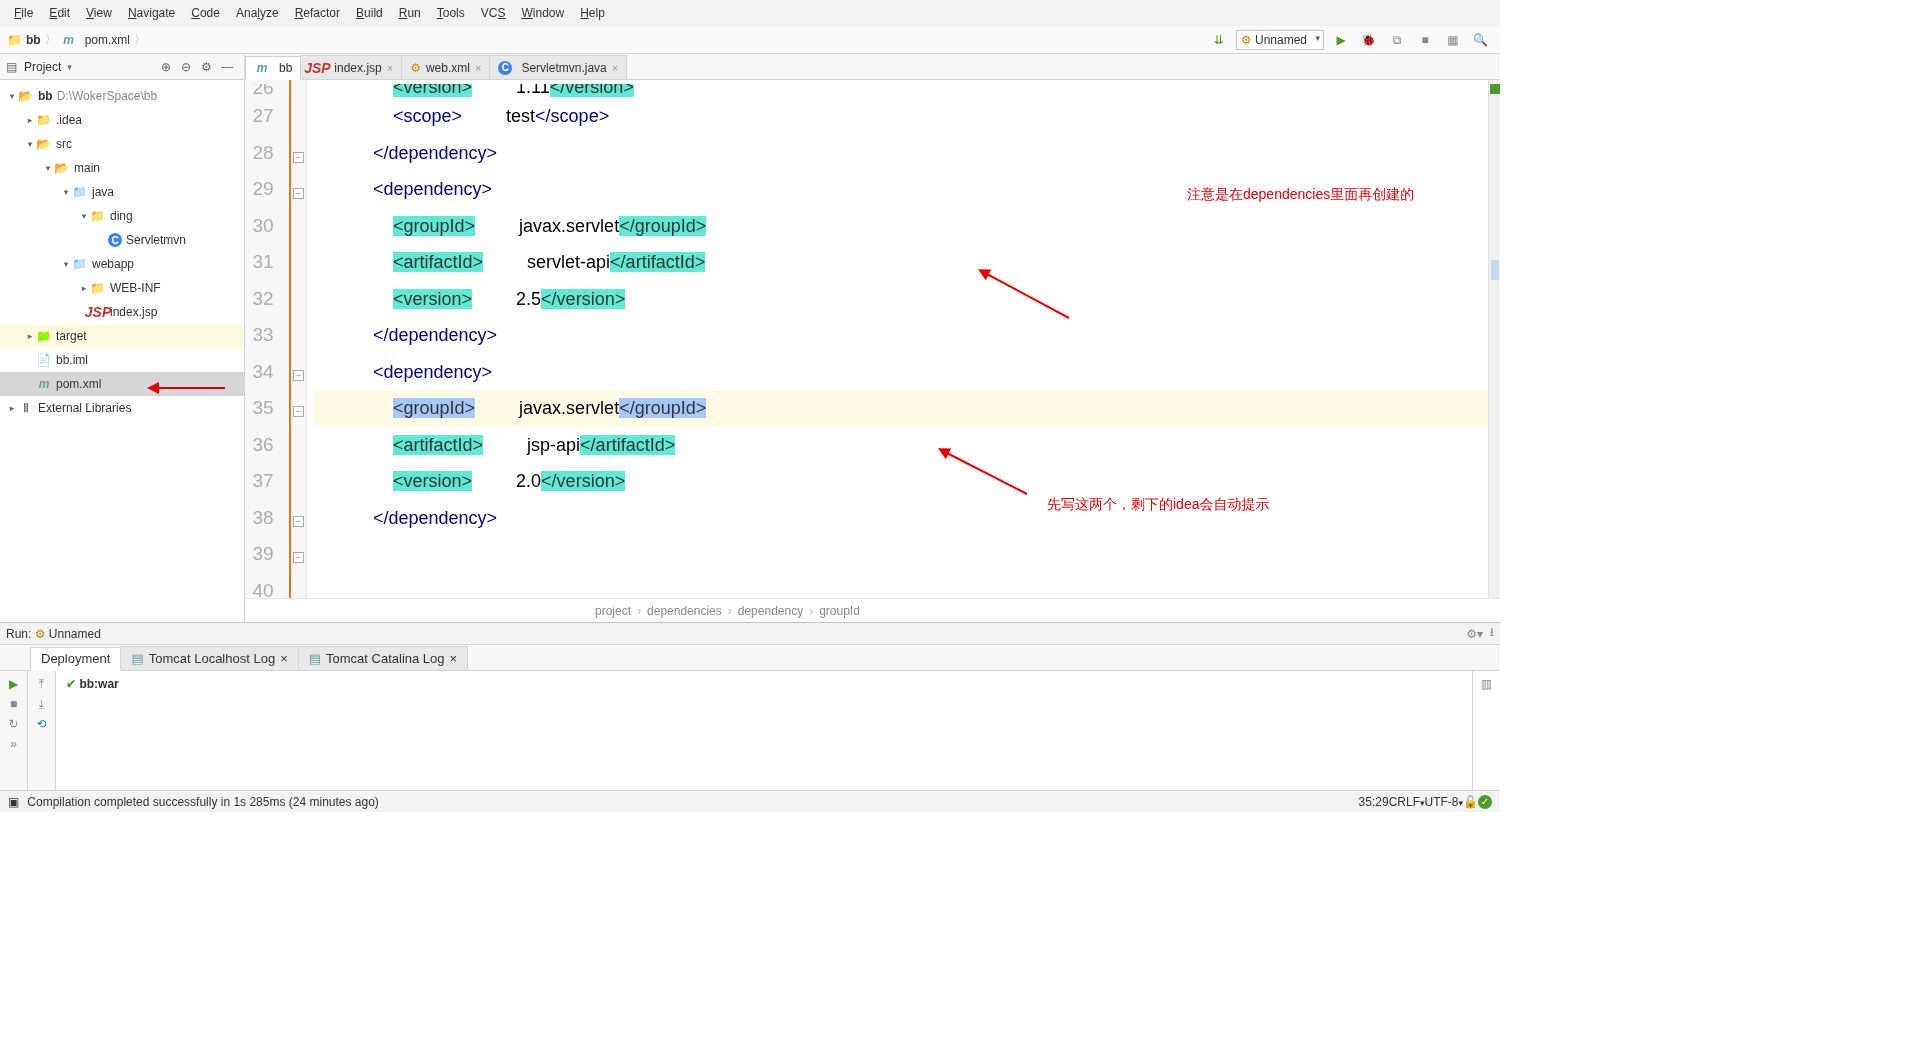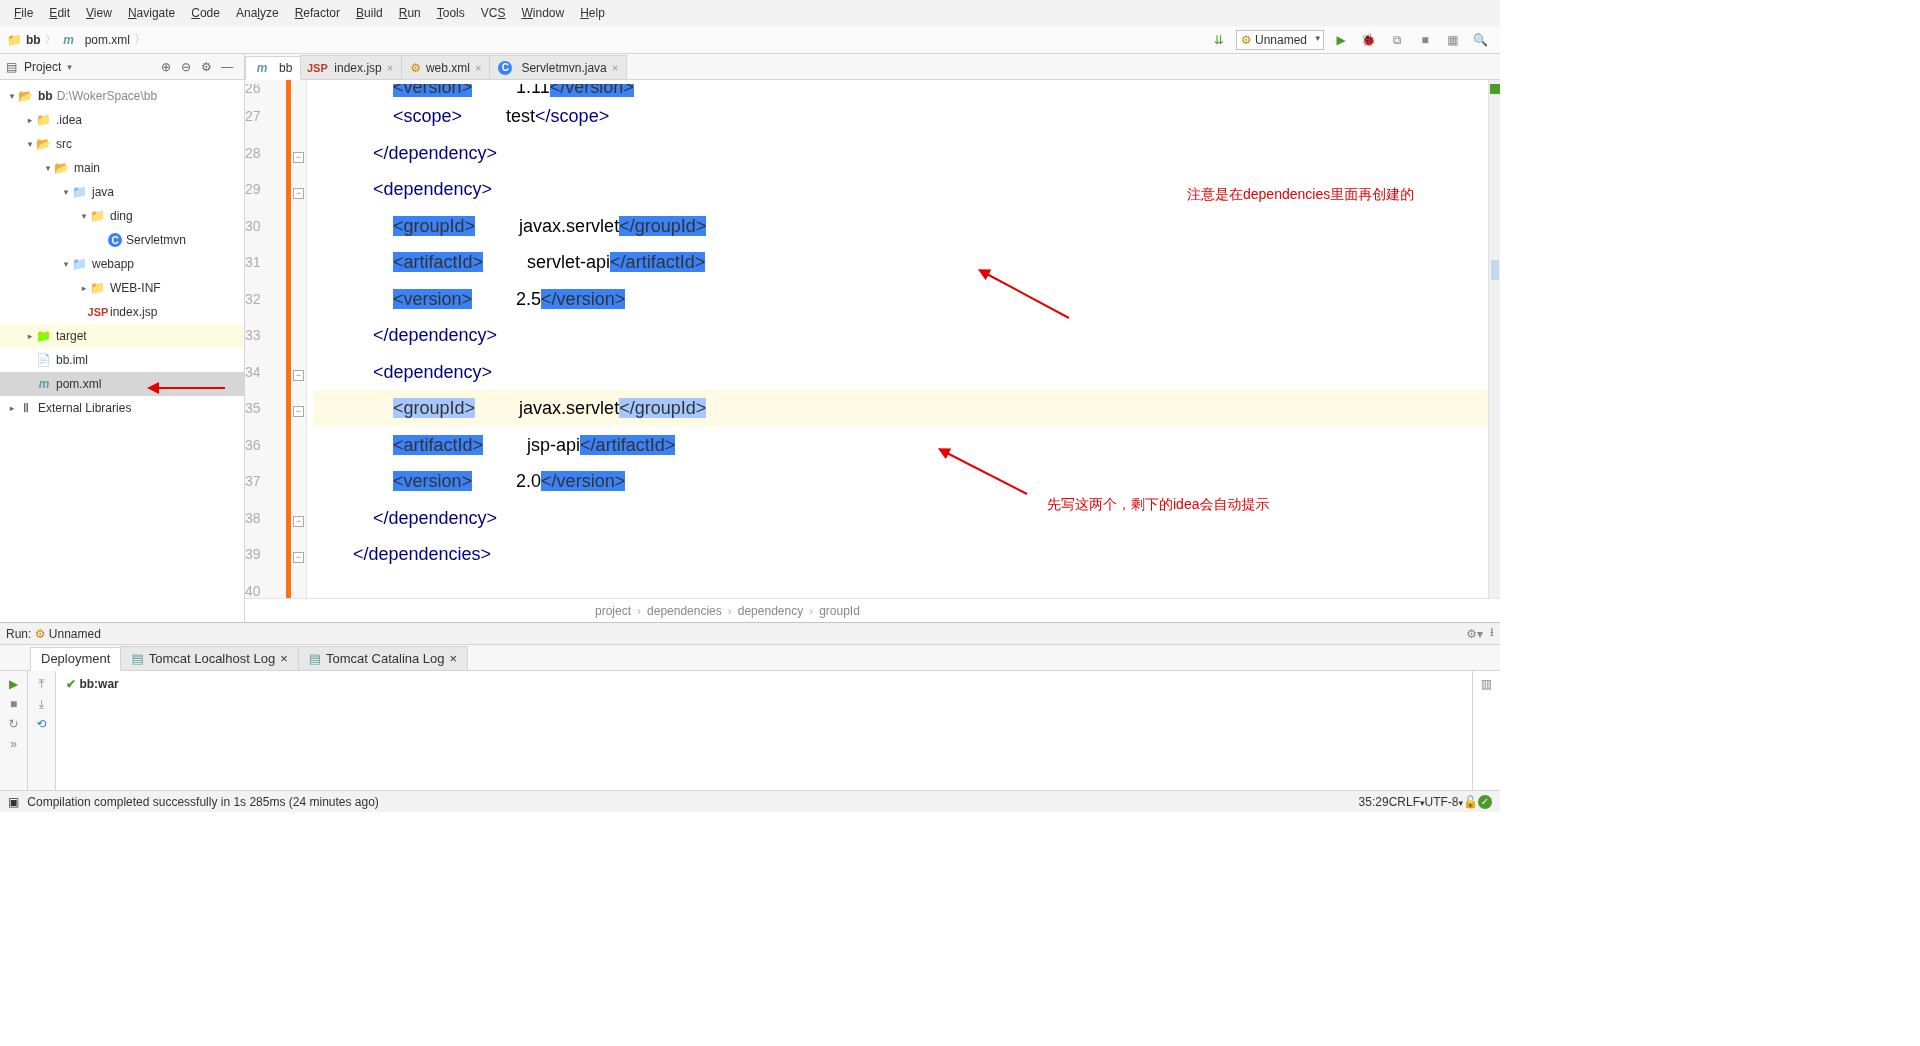--- a/index.html
+++ b/index.html
@@ -22,35 +22,35 @@
 .tree { padding:4px 0; font-size:12px; overflow:auto; flex:1; }
 .tree .row { display:flex; align-items:center; height:24px; padding-left:0; white-space:nowrap; }
 .tree .row.sel { background:#d6d6d6; }
 .tree .row.hilite { background:#fffbe0; }
 .tw { width:12px; display:inline-flex; justify-content:center; color:#666; font-size:9px; }
 .fico { width:16px;height:16px;display:inline-flex;align-items:center;justify-content:center;margin-right:4px; }
 .fico.dir::before { content:"📁"; font-size:12px; }
 .fico.diro::before { content:"📂"; font-size:12px; }
 .fico.m { color:#5f9ea0;font-weight:700;font-style:italic; }
 .fico.c { background:#3b82f6;color:#fff;border-radius:50%;width:14px;height:14px;font-size:10px;font-weight:700; }
-.fico.jsp { color:#c0392b;font-size:11px;font-weight:700; }
+.fico.jsp { color:#c0392b;font-size:14px;font-weight:700;font-style:italic; }
 .editor { flex:1; display:flex; flex-direction:column; background:#fff; }
 .tabsrow { height:26px; display:flex; align-items:flex-end; background:#f7f7f7; border-bottom:1px solid #d4d4d4; }
 .etab { height:24px; display:flex; align-items:center; padding:0 8px; gap:5px; background:#e8e8e8; border:1px solid #d4d4d4; border-bottom:none; margin-right:-1px; font-size:12px; }
 .etab.active { background:#fff; border-bottom:1px solid #fff; position:relative; top:1px; }
 .etab .x { color:#999; font-size:11px; cursor:pointer; }
 .codearea { flex:1; display:flex; overflow:hidden; position:relative; }
-.gutter { width:46px; background:#f7f7f7; border-right:5px solid #f97316; text-align:left; padding:4px 8px 0 0; color:#adadad; font-family:"Consolas",monospace; font-size:14px; line-height:36.5px; }
+.gutter { width:46px; background:#f7f7f7; border-right:2px solid #f97316; text-align:center; padding:4px 8px 0 0; color:#adadad; font-family:"Consolas",monospace; font-size:19px; line-height:36.5px; }
 .foldcol { width:16px; background:#f7f7f7; border-right:1px solid #e8e8e8; position:relative; }
 .foldmark { position:absolute; left:2px; width:11px;height:11px;border:1px solid #aaa;background:#fff;display:flex;align-items:center;justify-content:center;font-size:9px;color:#888;line-height:1; }
 .codelines { flex:1; font-family:"Consolas","SimSun",monospace; font-size:18px; line-height:36.5px; padding:4px 0 0 6px; position:relative; }
 .ln { white-space:pre; position:relative; }
 .ln.cursor-line { background:#fffae3; }
 .tag { color:#000080; }
-.tagbg { background:#3b82f6; }
+.tagbg { background:#5eead4; }
 .tagsel { background:#a6c8ff; }
 .txt { color:#000;margin-left:44px; }
 .annotation { position:absolute; color:#e60000; font-size:14px; font-family:"SimSun",Arial; }
 .arrow { position:absolute; pointer-events:none; }
 .breadcrumb2 { height:24px; border-top:1px solid #e4e4e4; display:flex; align-items:center; padding-left:350px; gap:6px; color:#888; font-size:12px; background:#fff; }
 .bottompanel { height:168px; border-top:1px solid #c4c4c4; display:flex; flex-direction:column; background:#fff; }
 .bphead { height:22px; display:flex; align-items:center; padding:0 6px; background:#f2f2f2; border-bottom:1px solid #d4d4d4; }
 .bptabs { height:26px; display:flex; align-items:center; background:#f7f7f7; border-bottom:1px solid #d4d4d4; padding-left:30px; gap:0; }
 .bptab { height:24px;display:flex;align-items:center;padding:0 10px;gap:5px;background:#e8e8e8;border:1px solid #d4d4d4;border-bottom:none;margin-right:-1px;font-size:13px; }
 .bptab.active { background:#fff;border-bottom:1px solid #fff;position:relative;top:1px; }
@@ -266,21 +266,20 @@
           <div class="ln">            <span class="tag">&lt;dependency&gt;</span></div>
           <div class="ln">                <span class="tagbg">&lt;groupId&gt;</span><span class="txt">javax.servlet</span><span class="tagbg">&lt;/groupId&gt;</span></div>
           <div class="ln">                <span class="tagbg">&lt;artifactId&gt;</span><span class="txt">servlet-api</span><span class="tagbg">&lt;/artifactId&gt;</span></div>
           <div class="ln">                <span class="tagbg">&lt;version&gt;</span><span class="txt">2.5</span><span class="tagbg">&lt;/version&gt;</span></div>
           <div class="ln">            <span class="tag">&lt;/dependency&gt;</span></div>
           <div class="ln">            <span class="tag">&lt;dependency&gt;</span></div>
           <div class="ln cursor-line">                <span class="tagsel">&lt;groupId&gt;</span><span class="txt">javax.servlet</span><span class="tagsel">&lt;/groupId&gt;</span></div>
           <div class="ln">                <span class="tagbg">&lt;artifactId&gt;</span><span class="txt">jsp-api</span><span class="tagbg">&lt;/artifactId&gt;</span></div>
           <div class="ln">                <span class="tagbg">&lt;version&gt;</span><span class="txt">2.0</span><span class="tagbg">&lt;/version&gt;</span></div>
           <div class="ln">            <span class="tag">&lt;/dependency&gt;</span></div>
-          <div class="ln">        <span class="tag">&lt;/dependencies&gt;</span></div>
           <div class="ln"></div>
           <div class="annotation" style="top: 96px; left: 880px;">注意是在dependencies里面再创建的</div>
           <div class="annotation" style="top: 406px; left: 740px;">先写这两个，剩下的idea会自动提示</div>
         </div>
       <div style="width:12px;background:#f0f0f0;border-left:1px solid #e0e0e0;position:relative">
         <div style="position:absolute;top:4px;left:1px;width:10px;height:10px;background:#4c9a2a"></div>
         <div style="position:absolute;top:180px;left:2px;width:8px;height:20px;background:#c0d8f0"></div>
       </div>
     </div>
     <div class="breadcrumb2">

